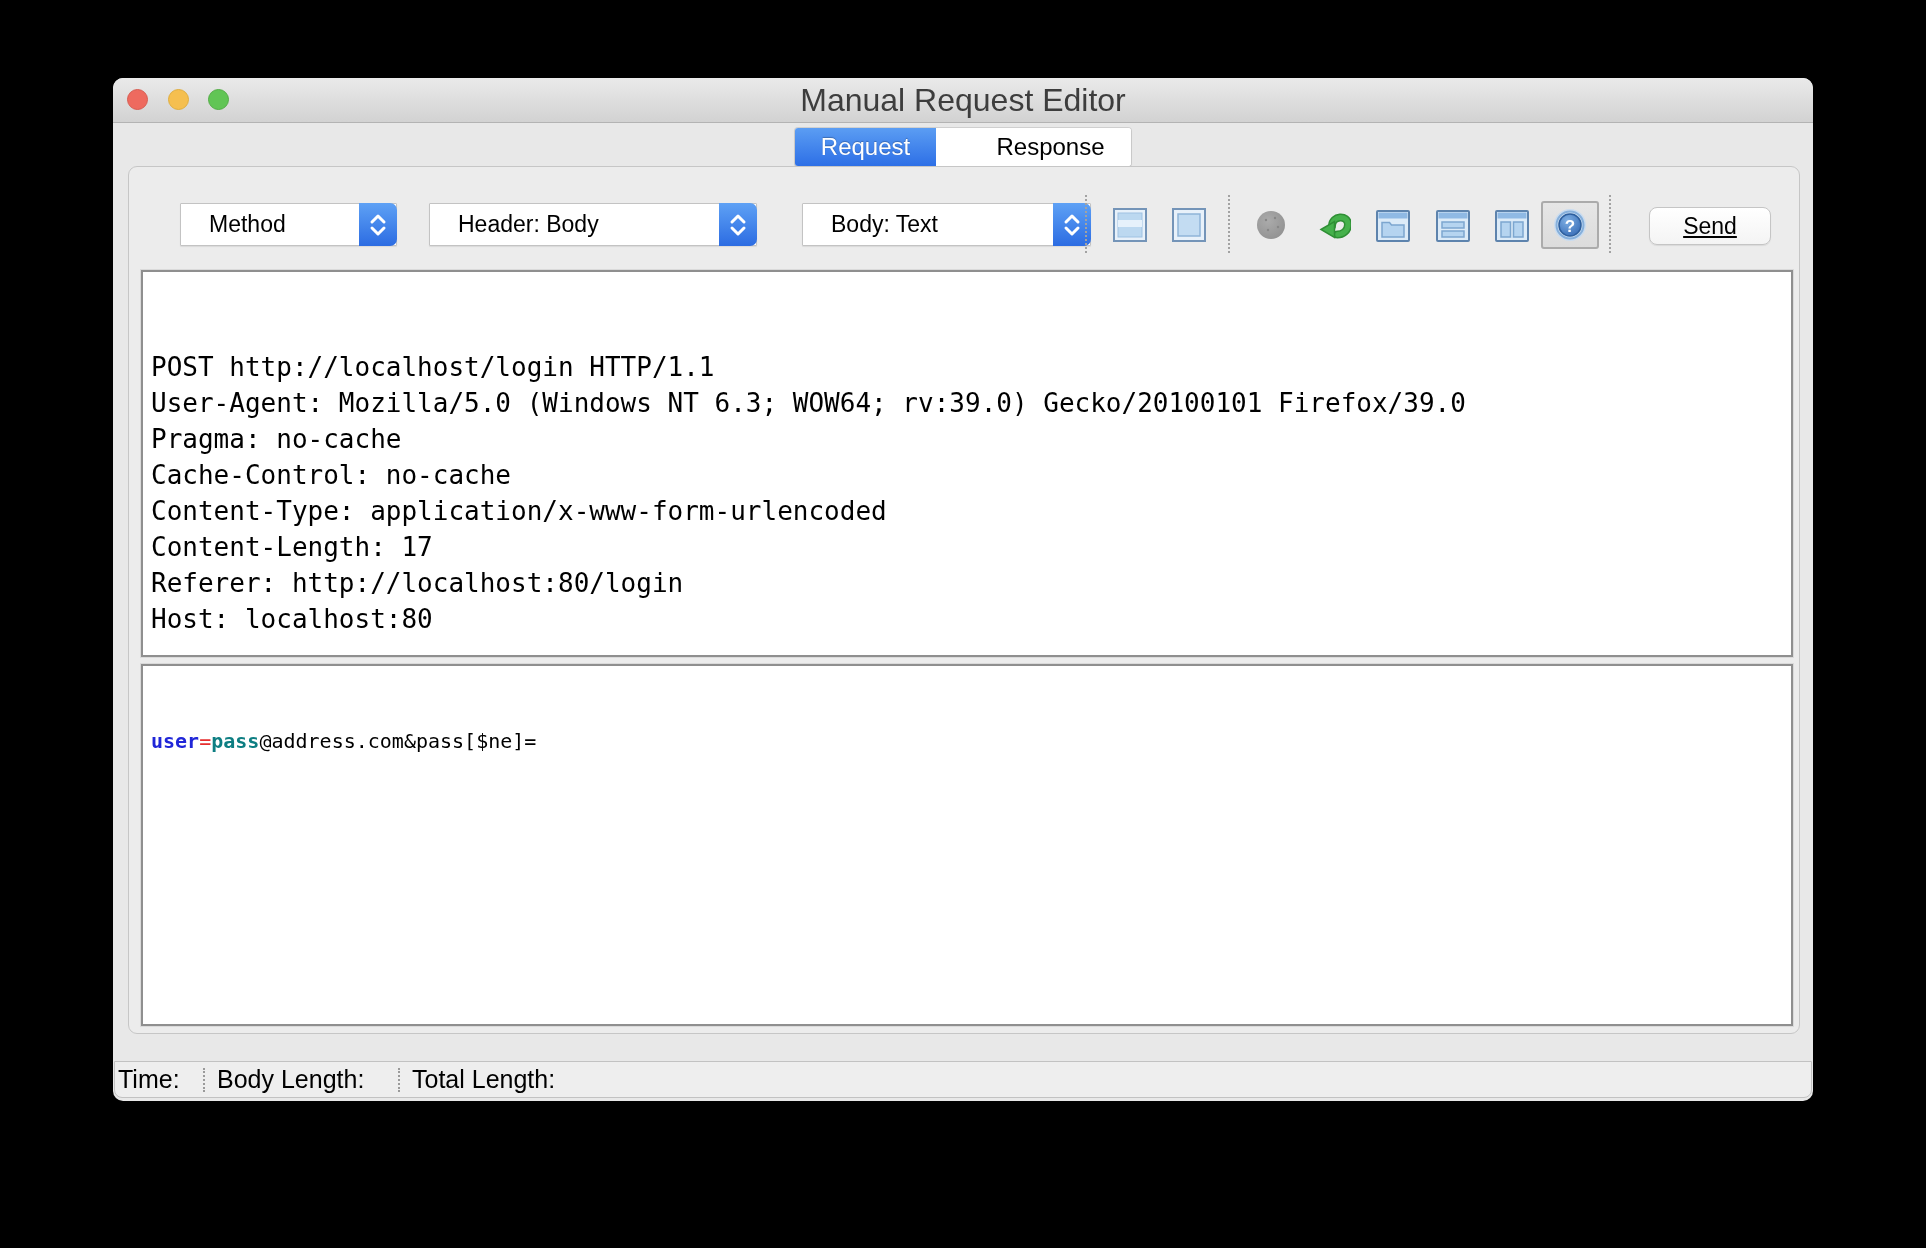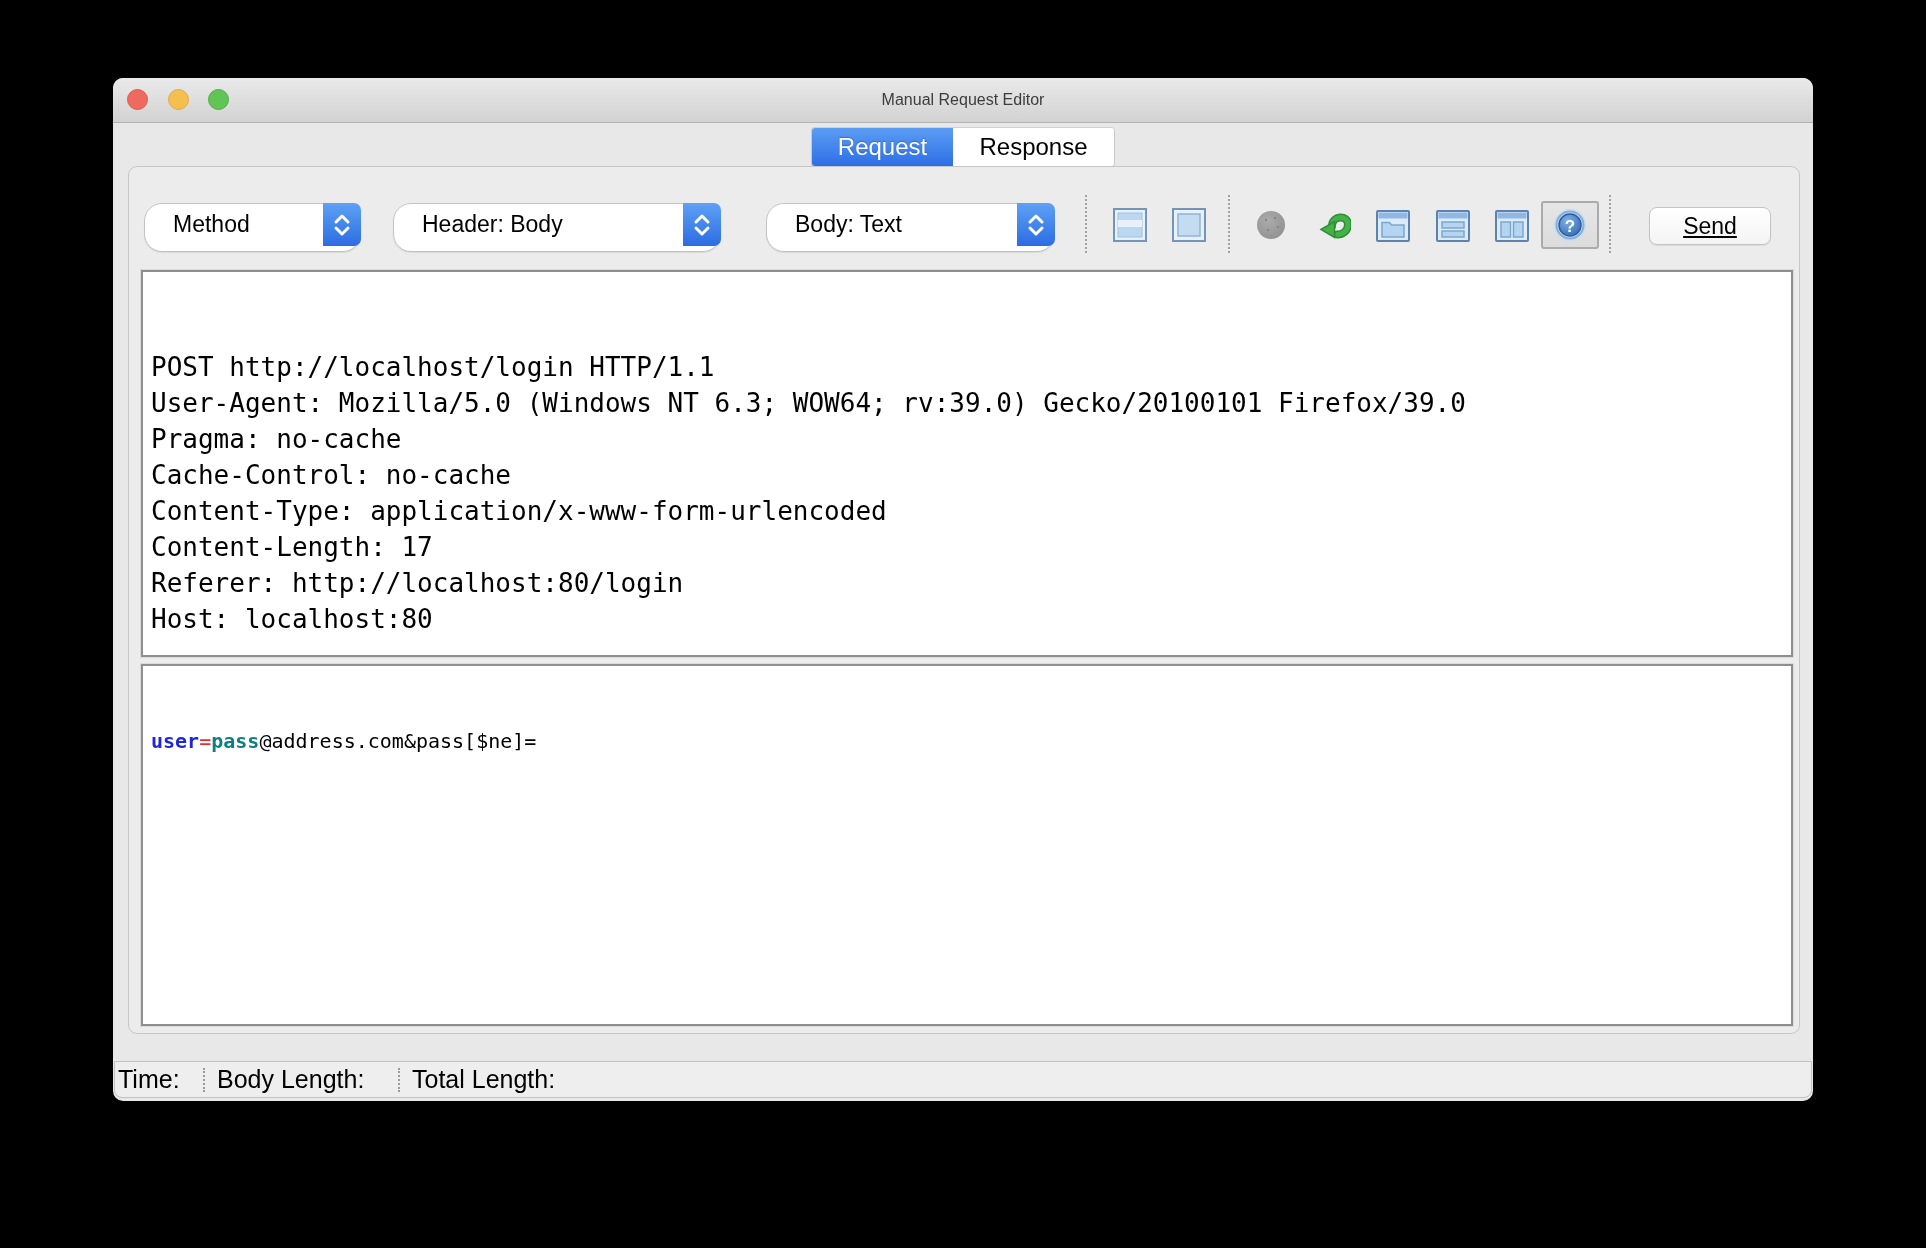--- a/index.html
+++ b/index.html
@@ -8,35 +8,35 @@
   .window{position:absolute;left:113px;top:78px;width:1700px;height:1023px;
           background:#e8e8e8;border-radius:10px;overflow:hidden;}
   
   .titlebar{position:absolute;left:0;top:0;width:100%;height:44px;
             background:linear-gradient(#eaeaea,#d2d2d2);border-bottom:1px solid #b3b3b3;}
   .traffic{position:absolute;top:11px;width:21px;height:21px;border-radius:50%;box-sizing:border-box;}
   .t-red{left:14px;border:1px solid #d85c51;}
   .t-yellow{left:55px;border:1px solid #e0ae3e;}
   .t-green{left:95px;border:1px solid #53ad46;}
   .title-text{position:absolute;left:0;top:0;width:100%;height:44px;line-height:44px;
-              text-align:center;font-size:16px;color:#3d3d3d;}
+              text-align:center;font-size:32px;color:#3d3d3d;}
   
   .tabgroup{position:absolute;left:50%;top:50px;transform:translateX(-50%);height:38px;
             display:flex;border-radius:3px;overflow:hidden;background:#fff;
             box-shadow:0 0 0 1px rgba(0,0,0,0.10),0 1px 2px rgba(0,0,0,0.12);}
   .tab{height:38px;line-height:38px;text-align:center;font-size:24px;font-weight:500;cursor:default;}
   .tab.active{width:141px;color:#fff;background:linear-gradient(#5b9df3,#2d6fe6);
               text-shadow:0 -1px 1px rgba(0,0,0,0.25);}
-  .tab.inactive{width:161px;color:#000;background:#fff;}
+  .tab.inactive{width:161px;color:#000;background:#fff;padding-left:34px;}
   
   .panel{position:absolute;left:15px;top:88px;width:1672px;height:868px;box-sizing:border-box;
          background:#ececec;border:1px solid #c6c6c6;border-radius:9px;}
   
-  .dropdown{position:absolute;top:36px;height:49px;box-sizing:border-box;background:#fff;
-            border:1px solid #c3c3c3;border-radius:18px;box-shadow:0 1px 1px rgba(0,0,0,0.08);}
+  .dropdown{position:absolute;top:36px;height:43px;box-sizing:border-box;background:#fff;
+            border:1px solid #c3c3c3;border-radius:1px;box-shadow:0 1px 1px rgba(0,0,0,0.08);margin-left:36px;}
   .dd-label{position:absolute;left:28px;top:0;height:41px;line-height:41px;font-size:23px;color:#000;}
   .dd-stepper{position:absolute;right:-1px;top:-1px;width:38px;height:43px;border-radius:0 7px 7px 0;
               background:linear-gradient(#5ea1f5,#2c6ce2);display:flex;align-items:center;justify-content:center;}
   .dd-method{left:15px;width:217px;}
   .dd-header{left:264px;width:328px;}
   .dd-body{left:637px;width:289px;padding-left:37px;}
   
   .vsep{position:absolute;top:28px;height:58px;width:0;border-left:2px dotted #a2a2a2;}
   .tool-btn{position:absolute;display:flex;align-items:center;justify-content:center;}
   .help-frame{position:absolute;left:1412px;top:34px;width:58px;height:48px;box-sizing:border-box;

